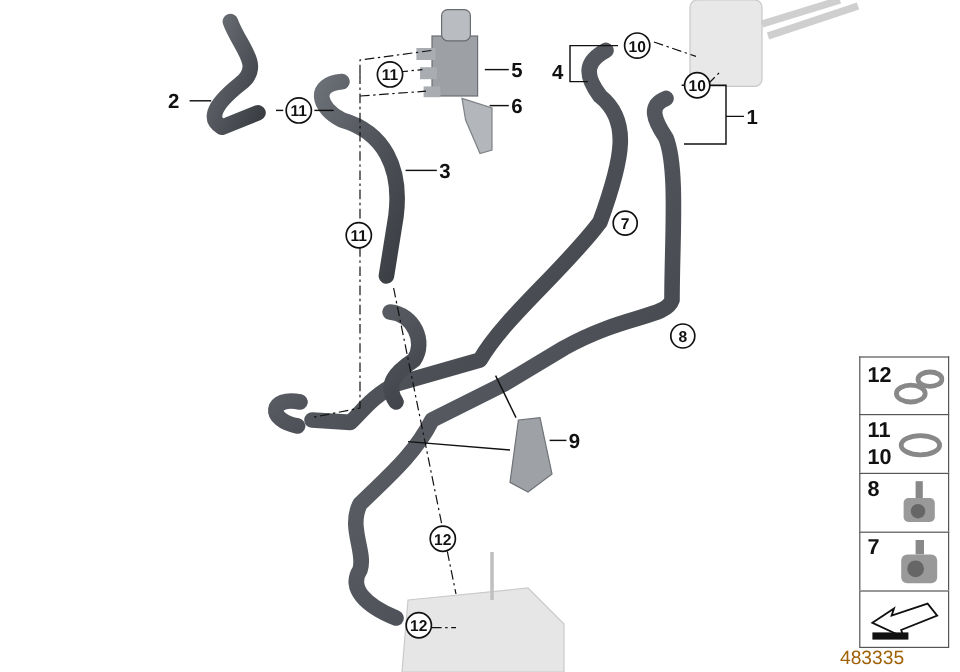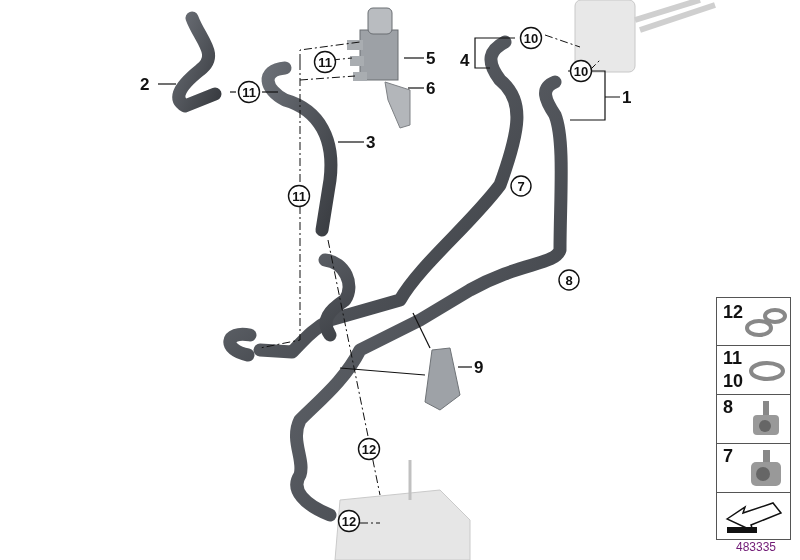--- a/index.html
+++ b/index.html
@@ -4,21 +4,21 @@
 <style>
   html,body{margin:0;padding:0;background:#fff;}
   body{width:800px;height:560px;position:relative;overflow:hidden;font-family:"Liberation Sans",sans-serif;}
   #diagram{position:absolute;left:0;top:0;width:800px;height:560px;}
   .num{font-family:"Liberation Sans",sans-serif;font-weight:bold;font-size:17px;fill:#111;}
   .cnum{font-family:"Liberation Sans",sans-serif;font-weight:bold;font-size:13px;fill:#111;text-anchor:middle;}
   .legend{position:absolute;left:716px;top:297px;width:75px;}
   .leg-box{position:relative;border:1px solid #555;border-bottom:none;background:#fff;}
   .leg-box:last-child{border-bottom:1px solid #555;}
   .leg-label{position:absolute;left:6px;font-weight:bold;font-size:18px;color:#111;line-height:18px;}
-  .ref{position:absolute;left:736px;top:540px;font-size:12px;color:#701a75;}
+  .ref{position:absolute;left:700px;top:540px;font-size:16px;color:#a16207;}
 </style>
 </head>
 <body>
 
 <svg id="diagram" viewBox="0 0 800 560" xmlns="http://www.w3.org/2000/svg">
   <defs>
     <linearGradient id="hoseg" x1="0" y1="0" x2="1" y2="1">
       <stop offset="0" stop-color="#6a6e75"></stop>
         <stop offset="1" stop-color="#3a3d42"></stop>
     </linearGradient>

